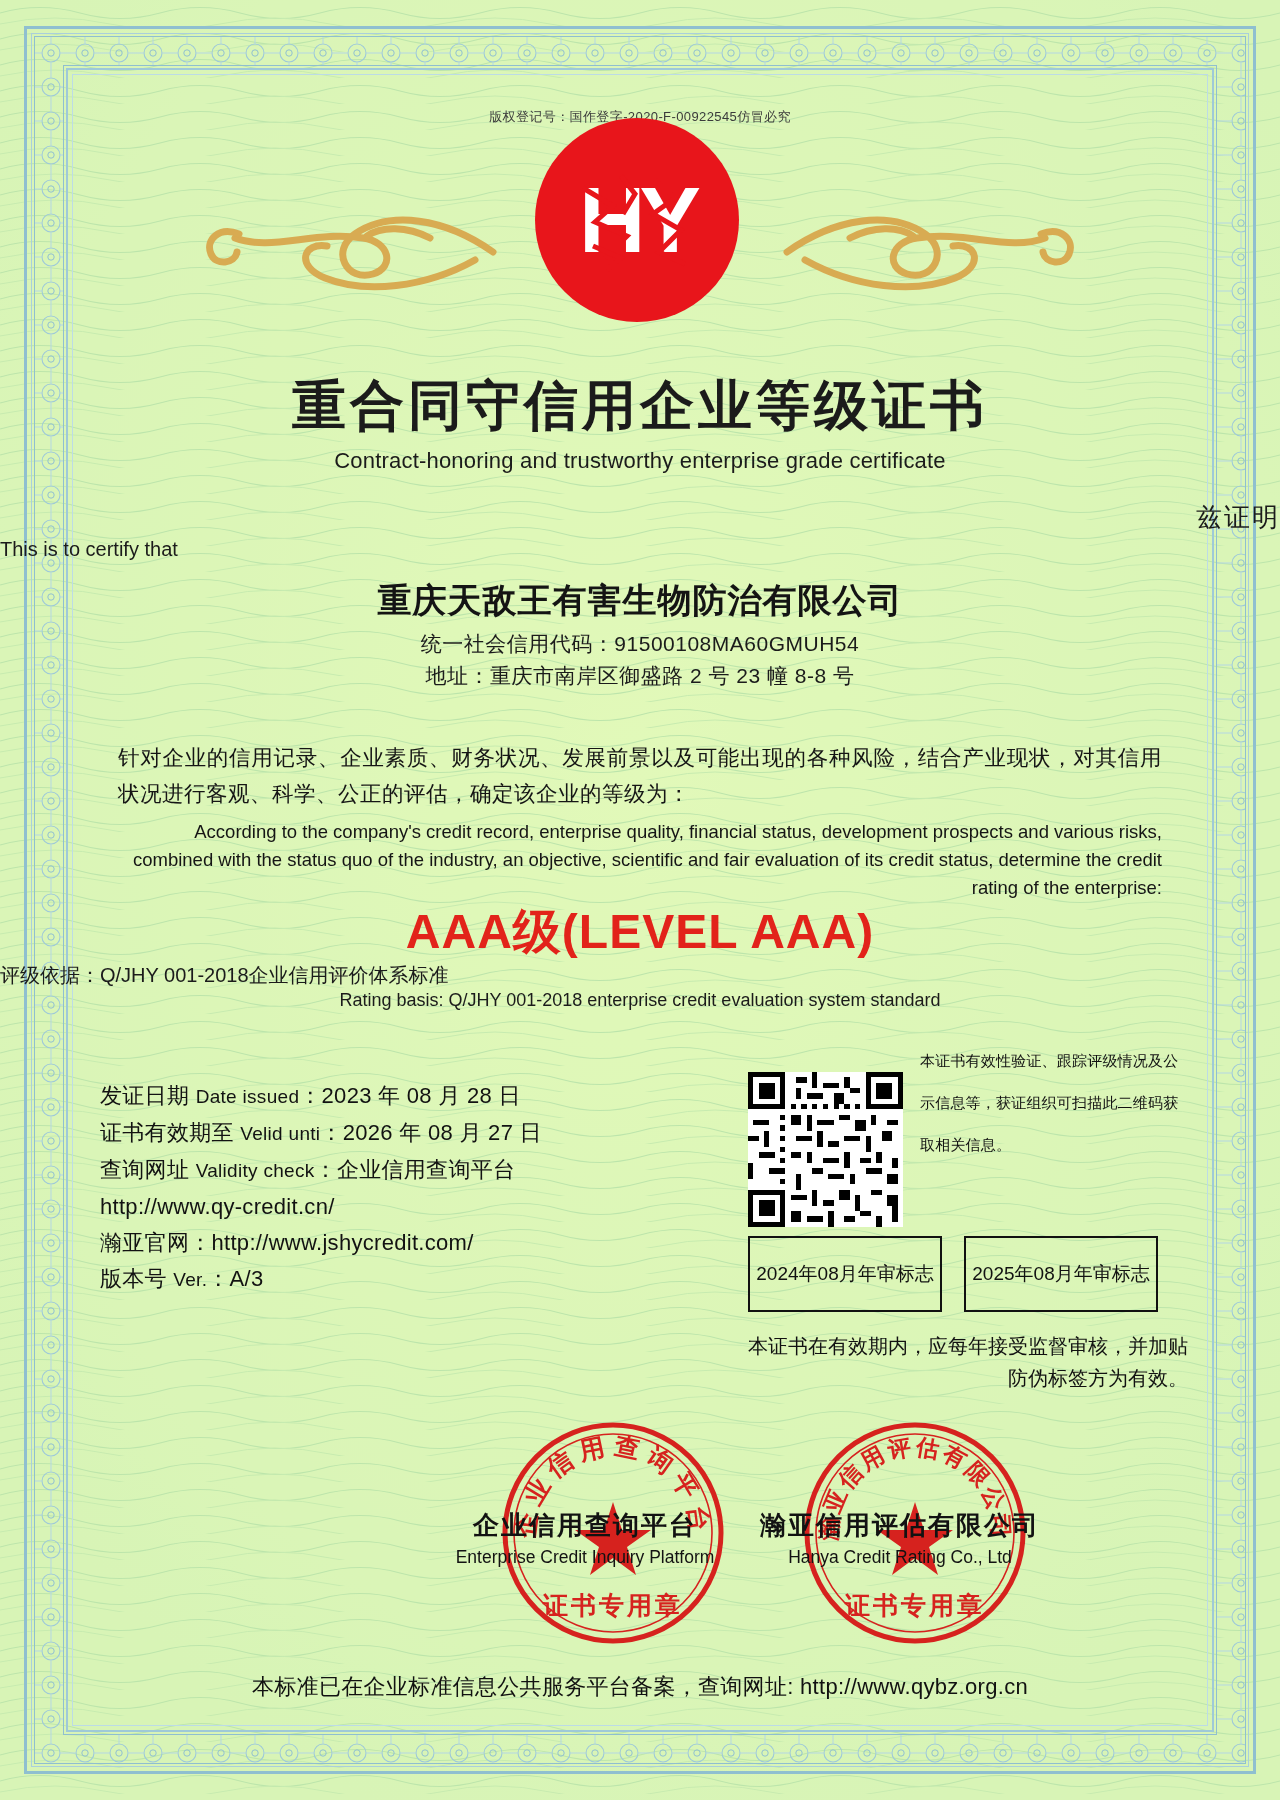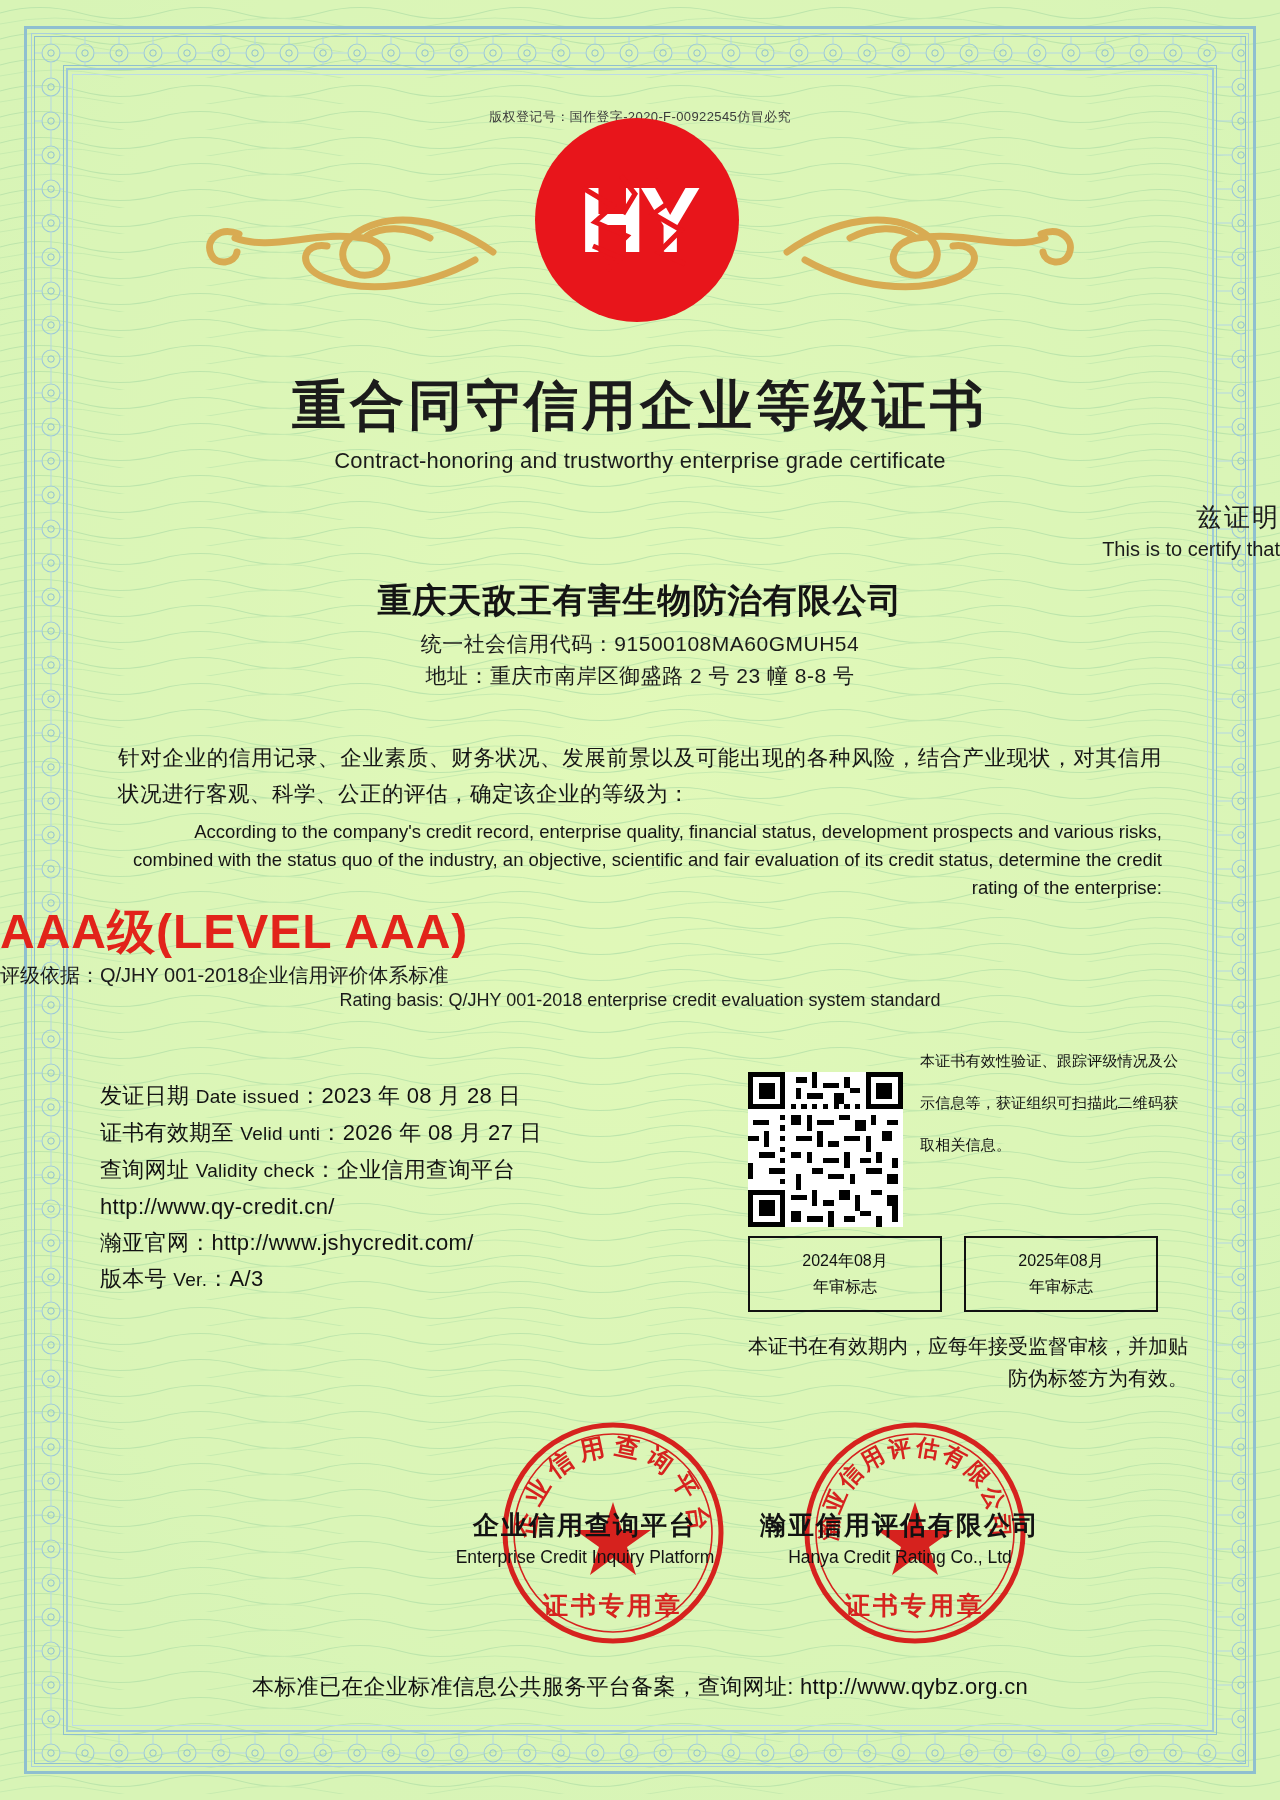--- a/index.html
+++ b/index.html
@@ -83,21 +83,21 @@
     position:absolute;top:448px;left:0;width:100%;
     text-align:center;
     font-size:22px;color:#1b1b1b;letter-spacing:.2px;
   }
   .certify-cn{
     position:absolute;top:500px;left:0;width:100%;
     text-align:right;font-size:26px;color:#1b1b1b;letter-spacing:2px;
   }
   .certify-en{
     position:absolute;top:538px;left:0;width:100%;
-    text-align:right;font-size:20px;color:#1b1b1b;
+    text-align:left;font-size:20px;color:#1b1b1b;
   }
   .company{
     position:absolute;top:578px;left:0;width:100%;
     text-align:center;font-size:34px;font-weight:bold;color:#141414;
     letter-spacing:1px;
   }
   .usci{
     position:absolute;top:630px;left:0;width:100%;
     text-align:center;font-size:21px;color:#1b1b1b;letter-spacing:.5px;
   }
@@ -113,21 +113,21 @@
     font-size:21.5px;color:#151515;line-height:36px;letter-spacing:.5px;
     text-align:justify;
   }
   .para-en{
     margin-top:6px;
     font-size:18.5px;color:#151515;line-height:28px;text-align:right;
   }
   
   .level{
     position:absolute;top:900px;left:0;width:100%;
-    text-align:left;
+    text-align:center;
     font-size:48px;font-weight:bold;color:#e2231a;letter-spacing:1px;
   }
   .basis-cn{
     position:absolute;top:962px;left:0;width:100%;
     text-align:left;font-size:20px;color:#1b1b1b;
   }
   .basis-en{
     position:absolute;top:990px;left:0;width:100%;
     text-align:center;font-size:18px;color:#1b1b1b;
   }
@@ -145,22 +145,22 @@
   .qr-note{
     position:absolute;left:920px;top:1040px;width:270px;
     font-size:15px;color:#111;line-height:42px;letter-spacing:.2px;
   }
   .stamp-boxes{
     position:absolute;left:748px;top:1236px;width:440px;
     display:flex;
   }
   .stamp-box{
     width:190px;height:72px;border:2px solid #111;
-    display:flex;flex-direction:column;align-items:center;justify-content:center;
-    font-size:16px;color:#111;line-height:26px;
+    display:flex;flex-direction:row;align-items:center;justify-content:center;
+    font-size:19px;color:#111;line-height:26px;
   }
   .stamp-box + .stamp-box{margin-left:22px;}
   .annual-note{
     position:absolute;left:740px;top:1330px;width:448px;
     font-size:20px;color:#111;line-height:32px;text-align:right;
   }
   
   .seal{
     position:absolute;width:230px;height:230px;
   }

